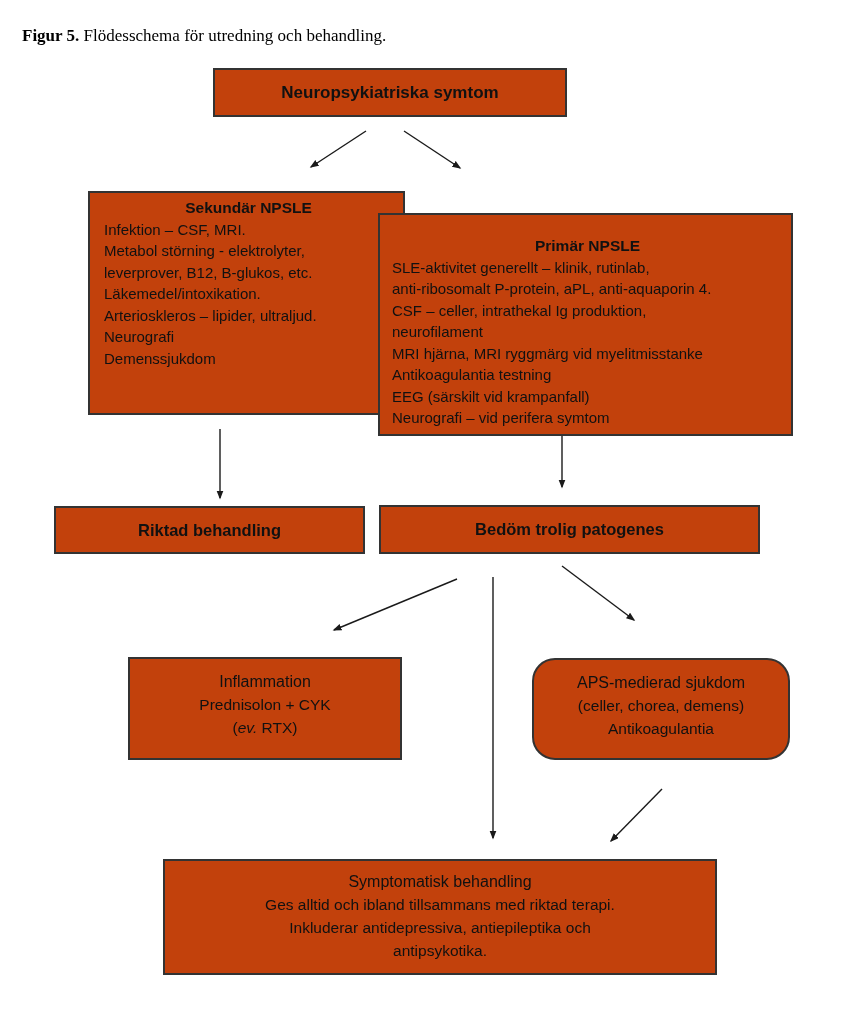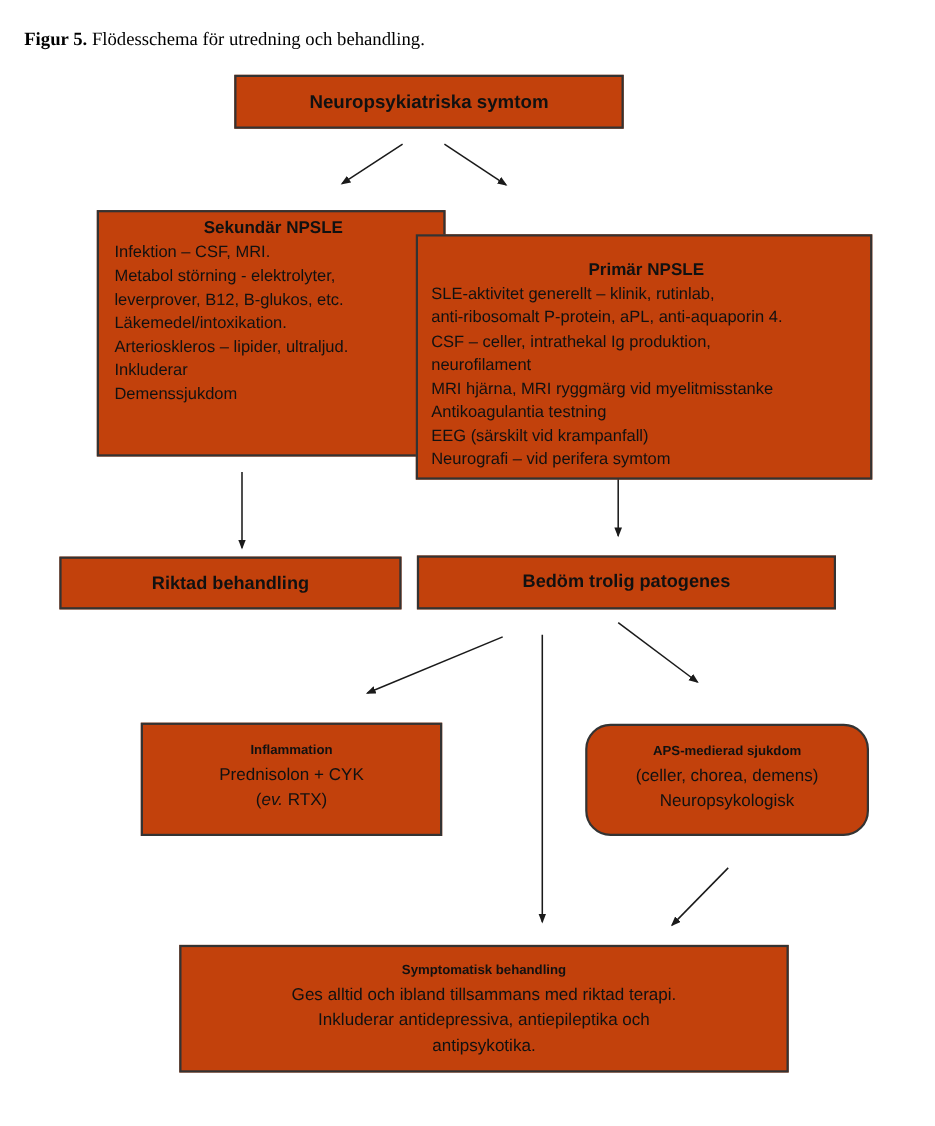--- a/index.html
+++ b/index.html
@@ -78,22 +78,22 @@
     text-align: center;
     font-size: 15.5px; line-height: 23px; border-radius: 23px;
   }
   .box-symptom {
     left: 163px; top: 859px; width: 554px; height: 116px;
     padding-top: 9px;
     text-align: center;
     font-size: 15.5px; line-height: 23px;
   }
   .mini-title {
-    font-weight: bold;
-    font-size: 12px;
+    font-weight: normal;
+    font-size: 16px;
     text-align: center;
   }
   .italic { font-style: italic; }
   .arrows {
     position: absolute;
     left: 0; top: 0;
     width: 850px; height: 1024px;
     pointer-events: none;
   }
 </style>
@@ -126,21 +126,21 @@
     <span>Neuropsykiatriska symtom</span>
   </div>
 
   <div class="fbox box-sekundar">
     <div class="list-title">Sekundär NPSLE</div>
     <div class="list-line">Infektion – CSF, MRI.</div>
     <div class="list-line">Metabol störning - elektrolyter,</div>
     <div class="list-line">leverprover, B12, B-glukos, etc.</div>
     <div class="list-line">Läkemedel/intoxikation.</div>
     <div class="list-line">Arterioskleros – lipider, ultraljud.</div>
-    <div class="list-line">Inkluderar</div>
+    <div class="list-line">Neurografi</div>
     <div class="list-line">Demenssjukdom</div>
   </div>
 
   <div class="fbox box-primar">
     <div class="list-title">Primär NPSLE</div>
     <div class="list-line">SLE-aktivitet generellt – klinik, rutinlab,</div>
     <div class="list-line">anti-ribosomalt P-protein, aPL, anti-aquaporin 4.</div>
     <div class="list-line">CSF – celler, intrathekal Ig produktion,</div>
     <div class="list-line">neurofilament</div>
     <div class="list-line">MRI hjärna, MRI ryggmärg vid myelitmisstanke</div>
@@ -159,21 +159,21 @@
 
   <div class="fbox box-inflammation">
     <div class="mini-title">Inflammation</div>
     <div>Prednisolon + CYK</div>
     <div><span>(</span><span class="italic">ev.</span><span> RTX)</span></div>
   </div>
 
   <div class="fbox box-aps">
     <div class="mini-title">APS-medierad sjukdom</div>
     <div>(celler, chorea, demens)</div>
-    <div>Neuropsykologisk</div>
+    <div>Antikoagulantia</div>
   </div>
 
   <div class="fbox box-symptom">
     <div class="mini-title">Symptomatisk behandling</div>
     <div>Ges alltid och ibland tillsammans med riktad terapi.</div>
     <div>Inkluderar antidepressiva, antiepileptika och</div>
     <div>antipsykotika.</div>
   </div>
 
 </div>

